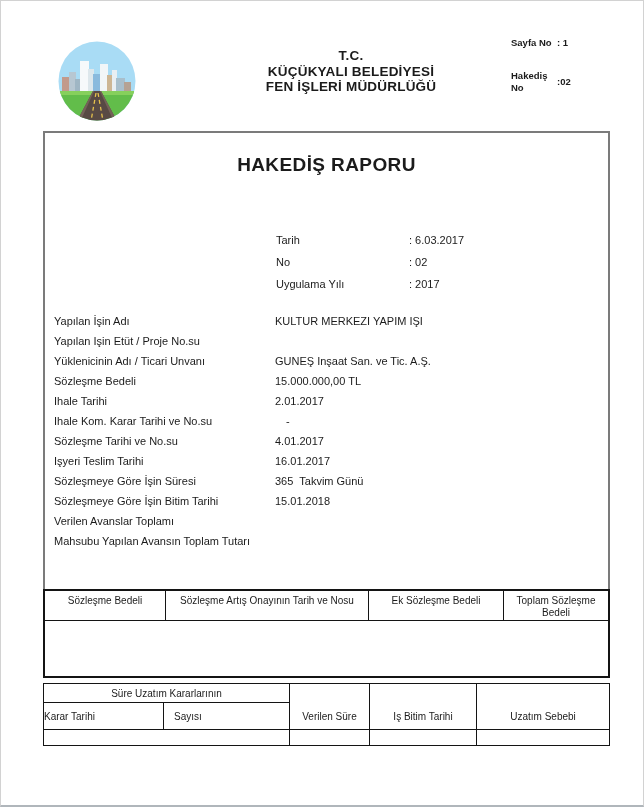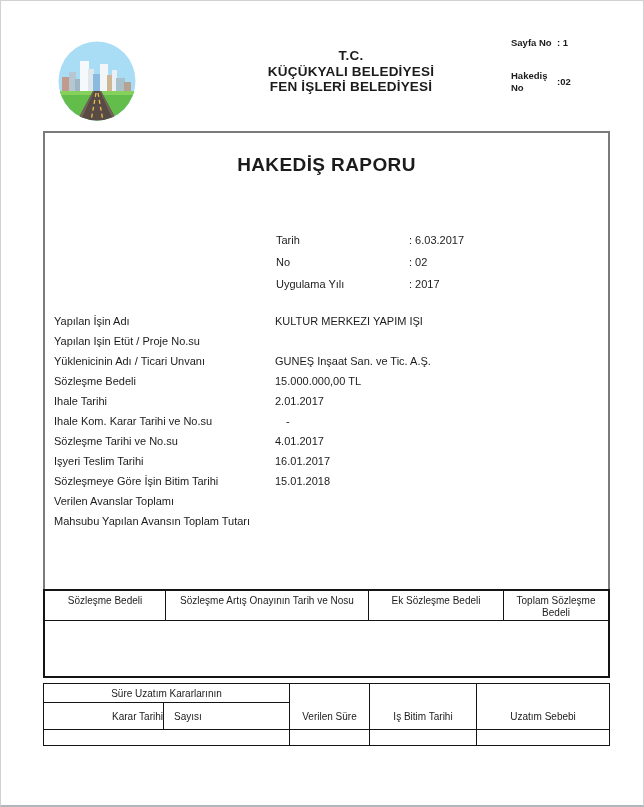--- a/index.html
+++ b/index.html
@@ -44,21 +44,21 @@
   .t1-cell.c1 { width:121px; }
   .t1-cell.c2 { width:203px; }
   .t1-cell.c3 { width:135px; }
   .t1-cell.c4 { flex:1; border-right:none; }
   .t1-body { height:55px; }
 
   
   .t2 { position:absolute; left:42px; top:682px; width:567px; height:63px; outline:1px solid #141414; outline-offset:-1px;border-radius:12px; }
   .t2 .cell { position:absolute; border:1px solid #141414; background:#fff; font-size:10px; overflow:hidden; }
   .cell.a-top { left:0; top:0; width:247px; height:20px; text-align:center; line-height:19px; }
-  .cell.a1 { left:0; top:19px; width:121px; height:28px; text-align:right; line-height:27px; }
+  .cell.a1 { left:0; top:19px; width:121px; height:28px; text-align:left; line-height:27px; }
   .cell.a2 { left:120px; top:19px; width:127px; height:28px; padding-left:10px; line-height:27px; }
   .cell.vmerge { display:flex; align-items:flex-end; justify-content:center; padding-bottom:7px; }
   .cell.b { left:246px; top:0; width:81px; height:47px; }
   .cell.c { left:326px; top:0; width:108px; height:47px; }
   .cell.d { left:433px; top:0; width:134px; height:47px; }
   .cell.r3a { left:0; top:46px; width:247px; height:17px; }
   .cell.r3b { left:246px; top:46px; width:81px; height:17px; }
   .cell.r3c { left:326px; top:46px; width:108px; height:17px; }
   .cell.r3d { left:433px; top:46px; width:134px; height:17px; }
 </style>
@@ -90,21 +90,21 @@
       <polygon points="35,50 36.2,50 22.5,80 19,80" fill="#746258"></polygon>
       <polygon points="41.8,50 43,50 59,80 55.5,80" fill="#746258"></polygon>
       <line x1="38" y1="52" x2="33" y2="80" stroke="#e5c24d" stroke-width="1.3" stroke-dasharray="4 3"></line>
       <line x1="40" y1="52" x2="45" y2="80" stroke="#e5c24d" stroke-width="1.3" stroke-dasharray="4 3"></line>
     </g>
   </svg>
 
   <div class="org">
     <div>T.C.</div>
     <div>KÜÇÜKYALI BELEDİYESİ</div>
-    <div>FEN İŞLERİ BELEDİYESİ</div>
+    <div>FEN İŞLERİ MÜDÜRLÜĞÜ</div>
   </div>
 
   <div class="pageno">
     <span class="pn-label">Sayfa No</span><span class="pn-value">: 1</span>
   </div>
   <div class="hakno">
     <div>Hakediş</div>
     <div>No</div>
     <span class="hk-value">:02</span>
   </div>
@@ -150,20 +150,24 @@
       <span class="f-label">Ihale Kom. Karar Tarihi ve No.su</span>
       <span class="f-value dash-indent">-</span>
     </div>
     <div class="f-row">
       <span class="f-label">Sözleşme Tarihi ve No.su</span>
       <span class="f-value">4.01.2017</span>
     </div>
     <div class="f-row">
       <span class="f-label">Işyeri Teslim Tarihi</span>
       <span class="f-value">16.01.2017</span>
+    </div>
+    <div class="f-row">
+      <span class="f-label">Sözleşmeye Göre İşin Süresi</span>
+      <span class="f-value">365  Takvim Günü</span>
     </div>
     <div class="f-row">
       <span class="f-label">Sözleşmeye Göre İşin Bitim Tarihi</span>
       <span class="f-value">15.01.2018</span>
     </div>
     <div class="f-row">
       <span class="f-label">Verilen Avanslar Toplamı</span>
       <span class="f-value"></span>
     </div>
     <div class="f-row">

